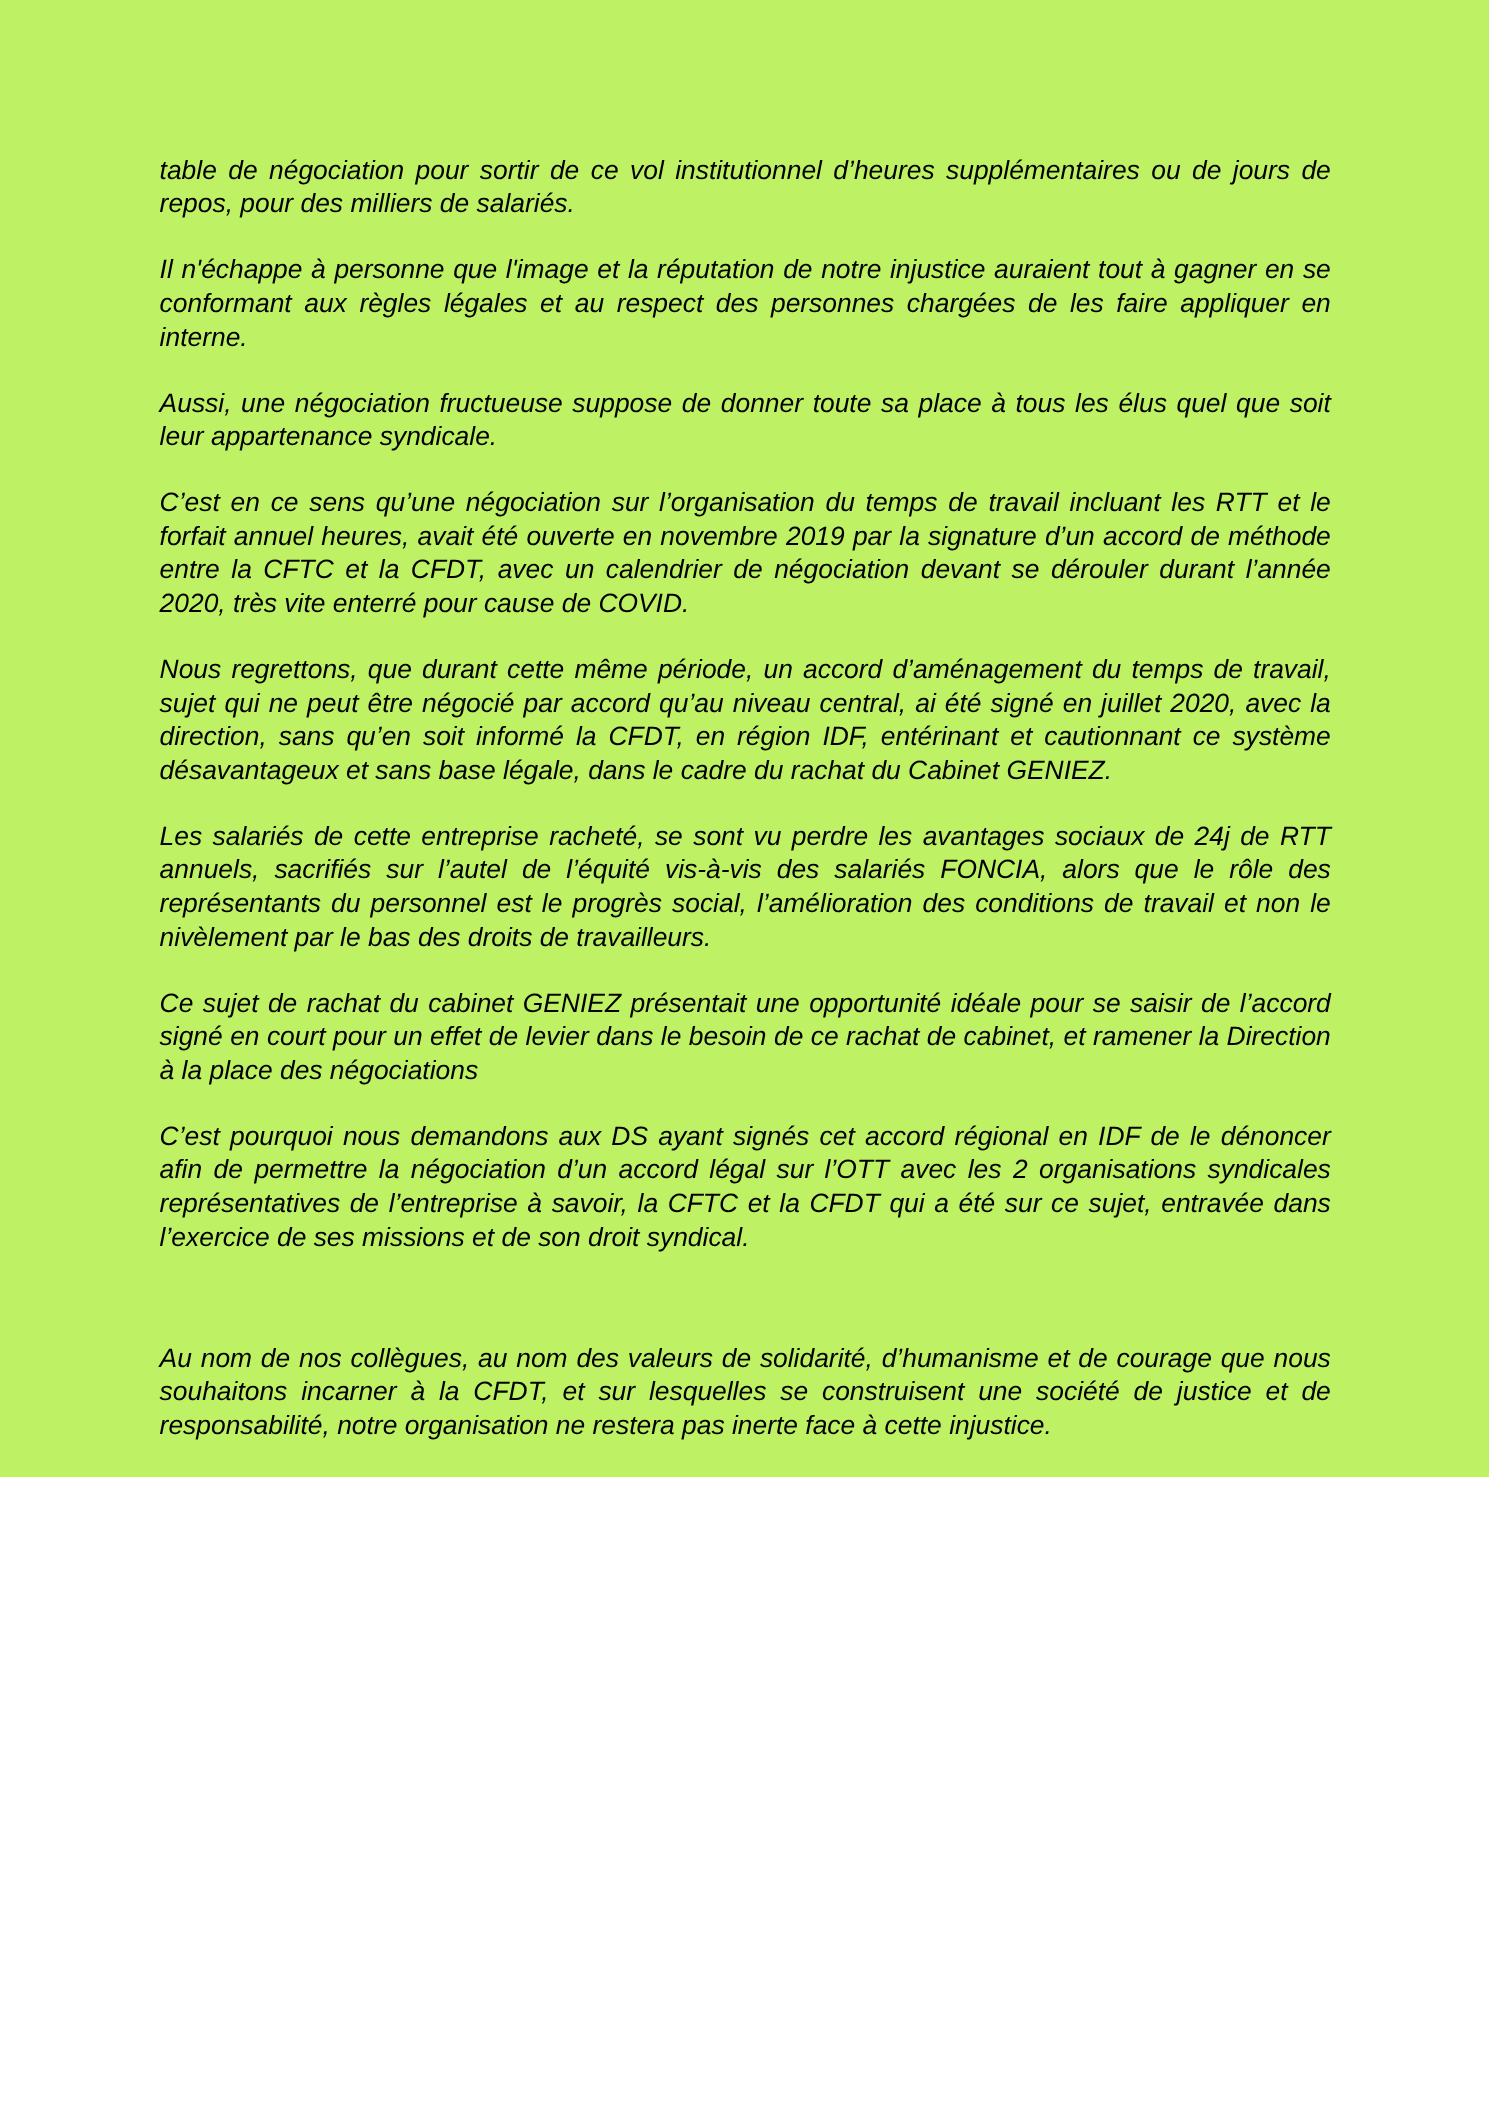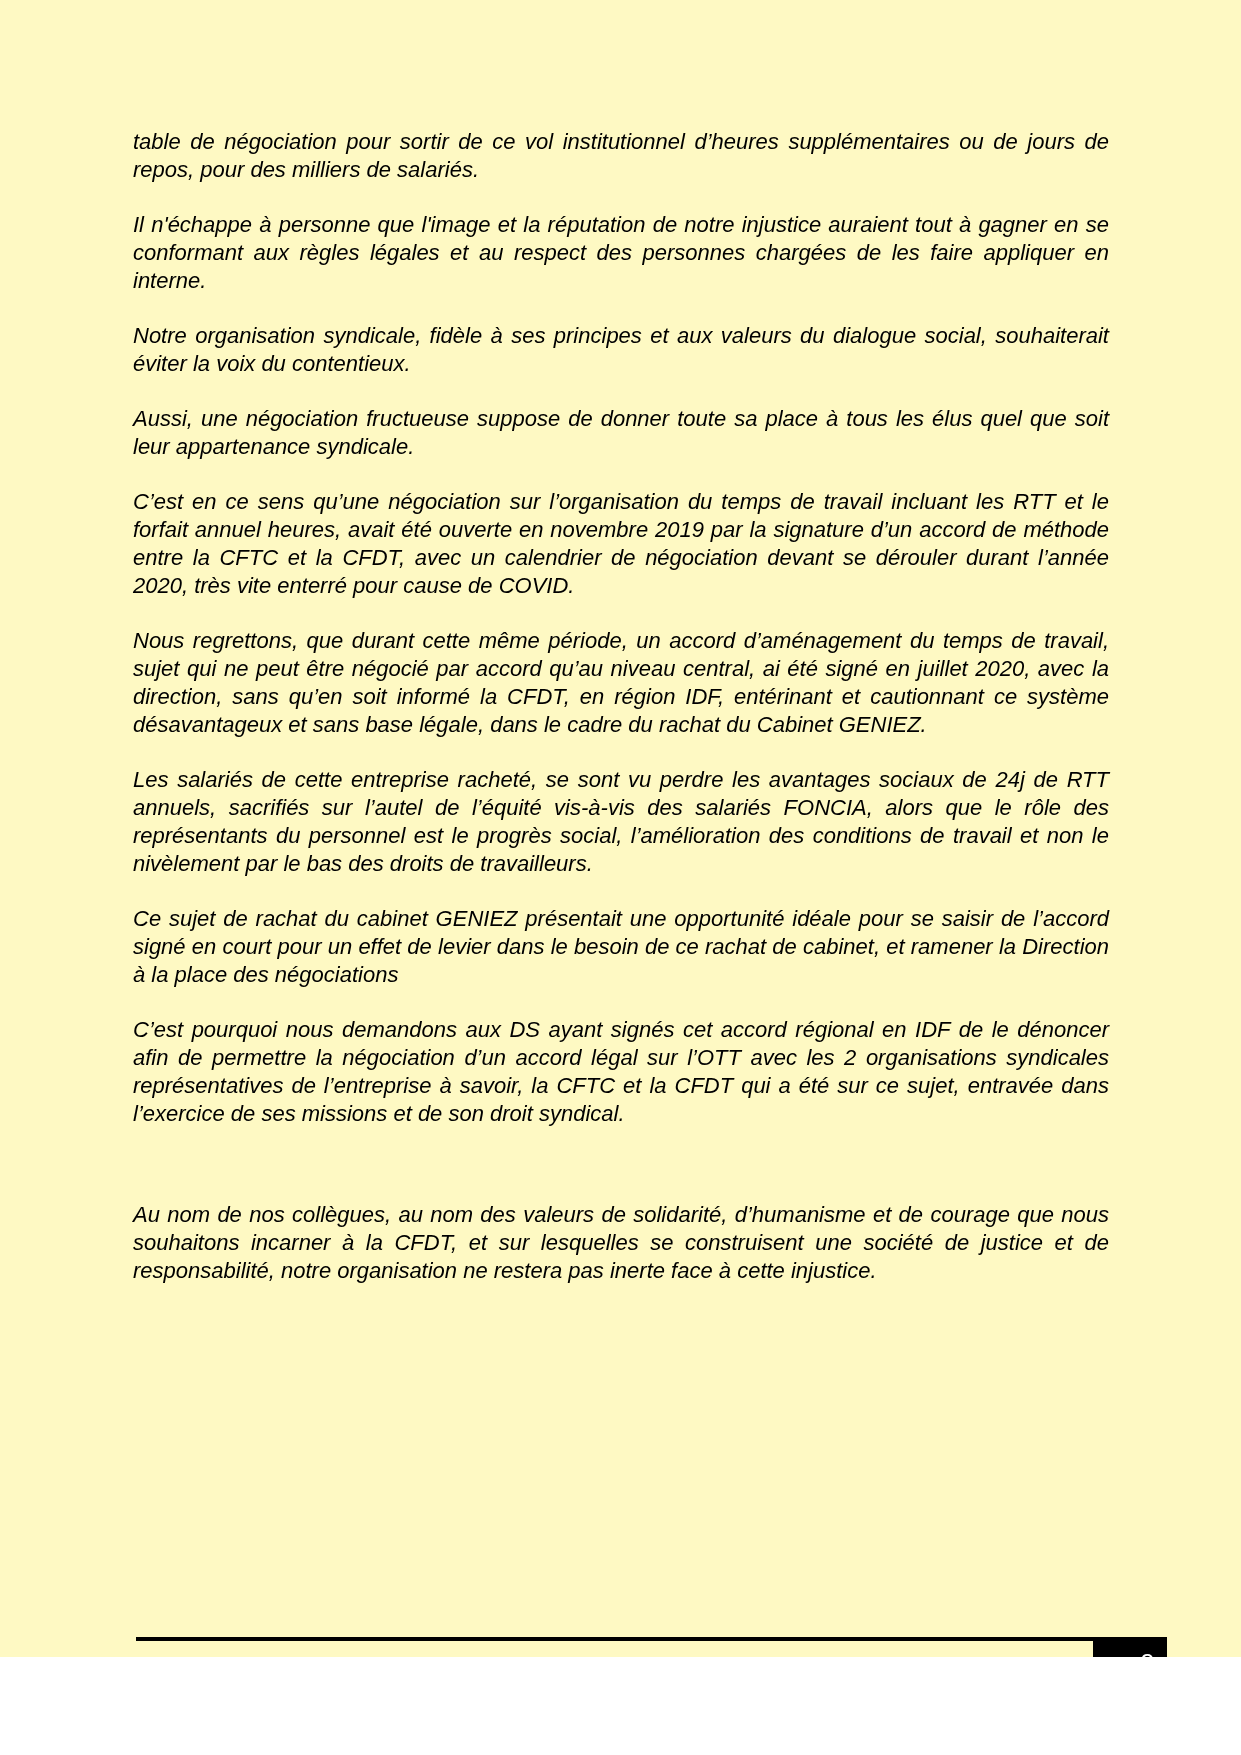--- a/index.html
+++ b/index.html
@@ -3,22 +3,22 @@
 <meta charset="utf-8">
 <style>
   html, body {
     margin: 0;
     padding: 0;
     background: #ffffff;
   }
   .page {
     position: relative;
     width: 1241px;
-    height: 1657px;
-    background: #fef9c3;
+    height: 1231px;
+    background: #bef264;
     overflow: hidden;
     font-family: "Liberation Sans", sans-serif;
   }
   .content {
     position: absolute;
     left: 133px;
     top: 128px;
     width: 976px;
   }
   .para {
@@ -72,21 +72,20 @@
   }
 </style>
 </head>
 <body>
 
 <div class="page">
 
   <main class="content">
     <p class="para">table de négociation pour sortir de ce vol institutionnel d’heures supplémentaires ou de jours de repos, pour des milliers de salariés.</p>
     <p class="para">Il n'échappe à personne que l'image et la réputation de notre injustice auraient tout à gagner en se conformant aux règles légales et au respect des personnes chargées de les faire appliquer en interne.</p>
-    <p class="para">Notre organisation syndicale, fidèle à ses principes et aux valeurs du dialogue social, souhaiterait éviter la voix du contentieux.</p>
     <p class="para">Aussi, une négociation fructueuse suppose de donner toute sa place à tous les élus quel que soit leur appartenance syndicale.</p>
     <p class="para">C’est en ce sens qu’une négociation sur l’organisation du temps de travail incluant les RTT et le forfait annuel heures, avait été ouverte en novembre 2019 par la signature d’un accord de méthode entre la CFTC et la CFDT, avec un calendrier de négociation devant se dérouler durant l’année 2020, très vite enterré pour cause de COVID.</p>
     <p class="para">Nous regrettons, que durant cette même période, un accord d’aménagement du temps de travail, sujet qui ne peut être négocié par accord qu’au niveau central, ai été signé en juillet 2020, avec la direction, sans qu’en soit informé la CFDT, en région IDF, entérinant et cautionnant ce système désavantageux et sans base légale, dans le cadre du rachat du Cabinet GENIEZ.</p>
     <p class="para">Les salariés de cette entreprise racheté, se sont vu perdre les avantages sociaux de 24j de RTT annuels, sacrifiés sur l’autel de l’équité vis-à-vis des salariés FONCIA, alors que le rôle des représentants du personnel est le progrès social, l’amélioration des conditions de travail et non le nivèlement par le bas des droits de travailleurs.</p>
     <p class="para">Ce sujet de rachat du cabinet GENIEZ présentait une opportunité idéale pour se saisir de l’accord signé en court pour un effet de levier dans le besoin de ce rachat de cabinet, et ramener la Direction à la place des négociations</p>
     <p class="para">C’est pourquoi nous demandons aux DS ayant signés cet accord régional en IDF de le dénoncer afin de permettre la négociation d’un accord légal sur l’OTT avec les 2 organisations syndicales représentatives de l’entreprise à savoir, la CFTC et la CFDT qui a été sur ce sujet, entravée dans l’exercice de ses missions et de son droit syndical.</p>
     <p class="para extra-gap">Au nom de nos collègues, au nom des valeurs de solidarité, d’humanisme et de courage que nous souhaitons incarner à la CFDT, et sur lesquelles se construisent une société de justice et de responsabilité, notre organisation ne restera pas inerte face à cette injustice.</p>
   </main>
 
   <div class="footer-rule"></div>

